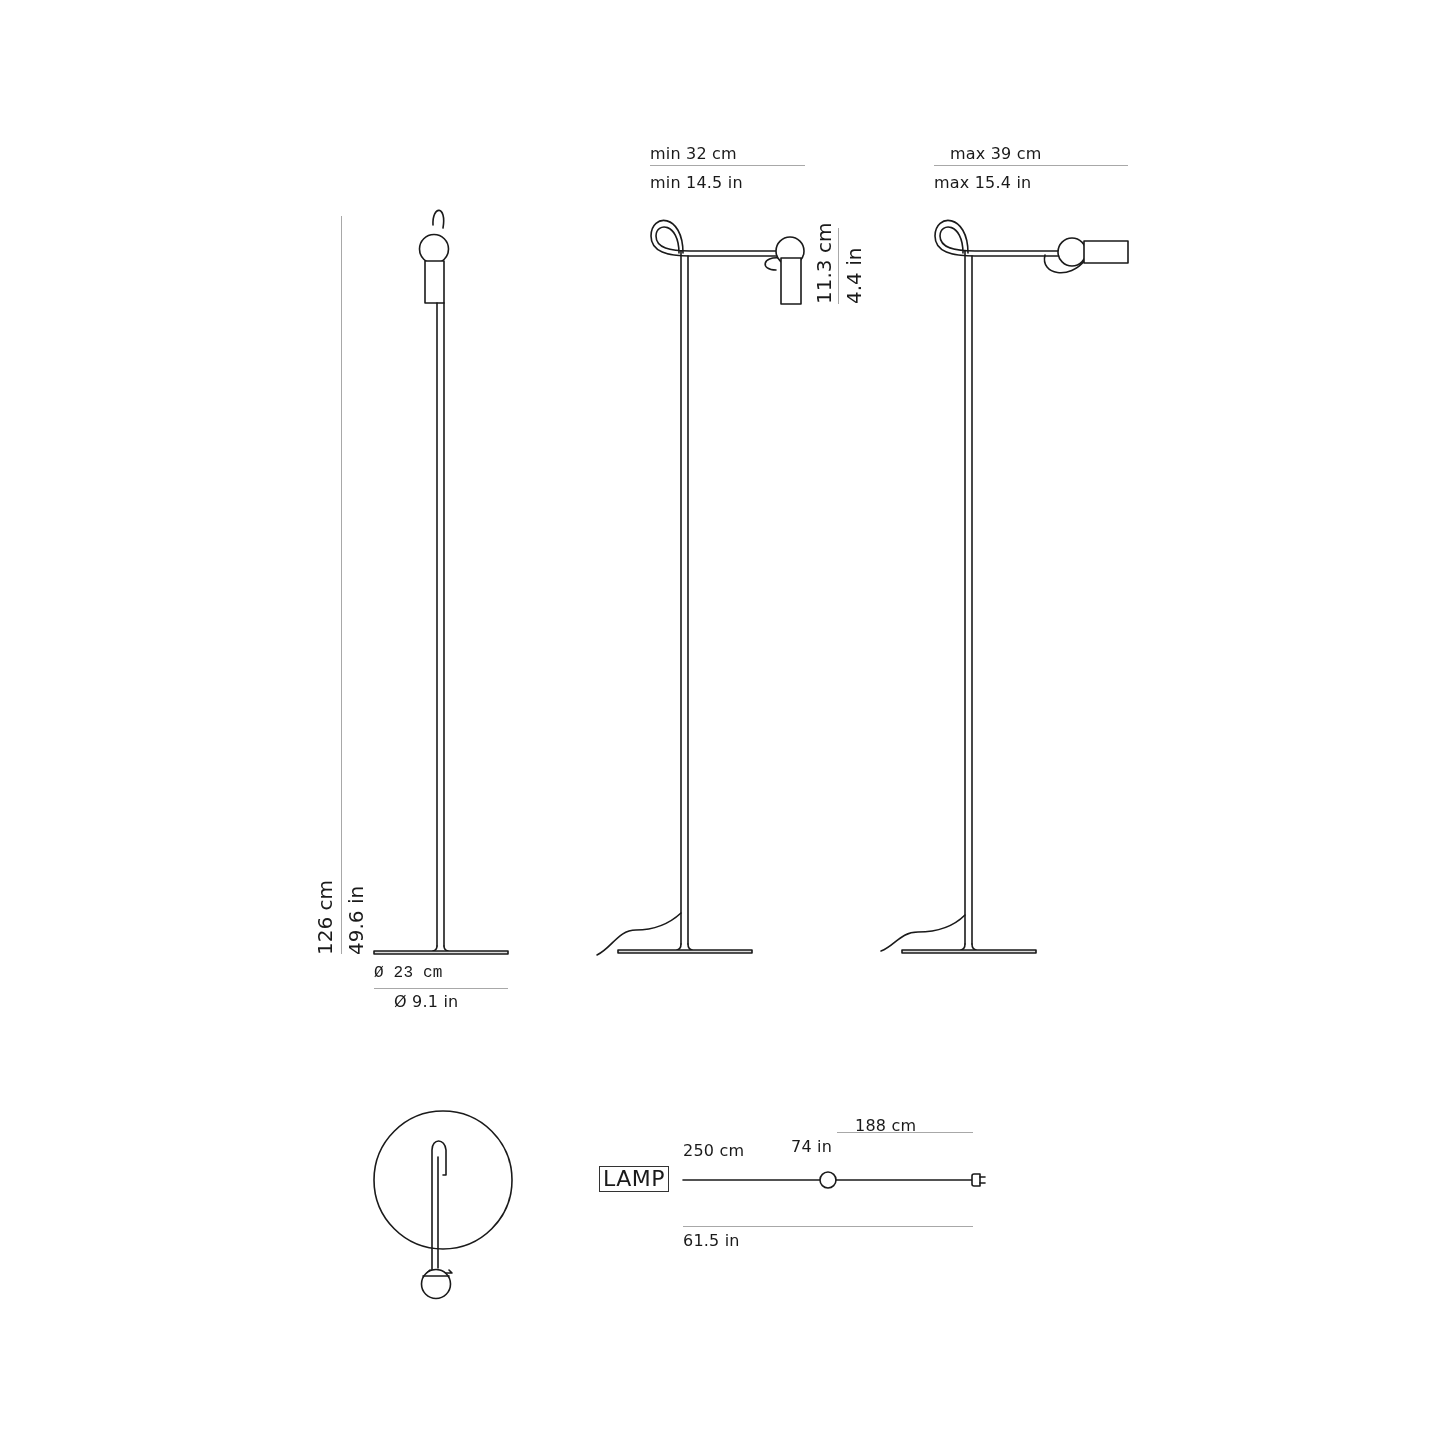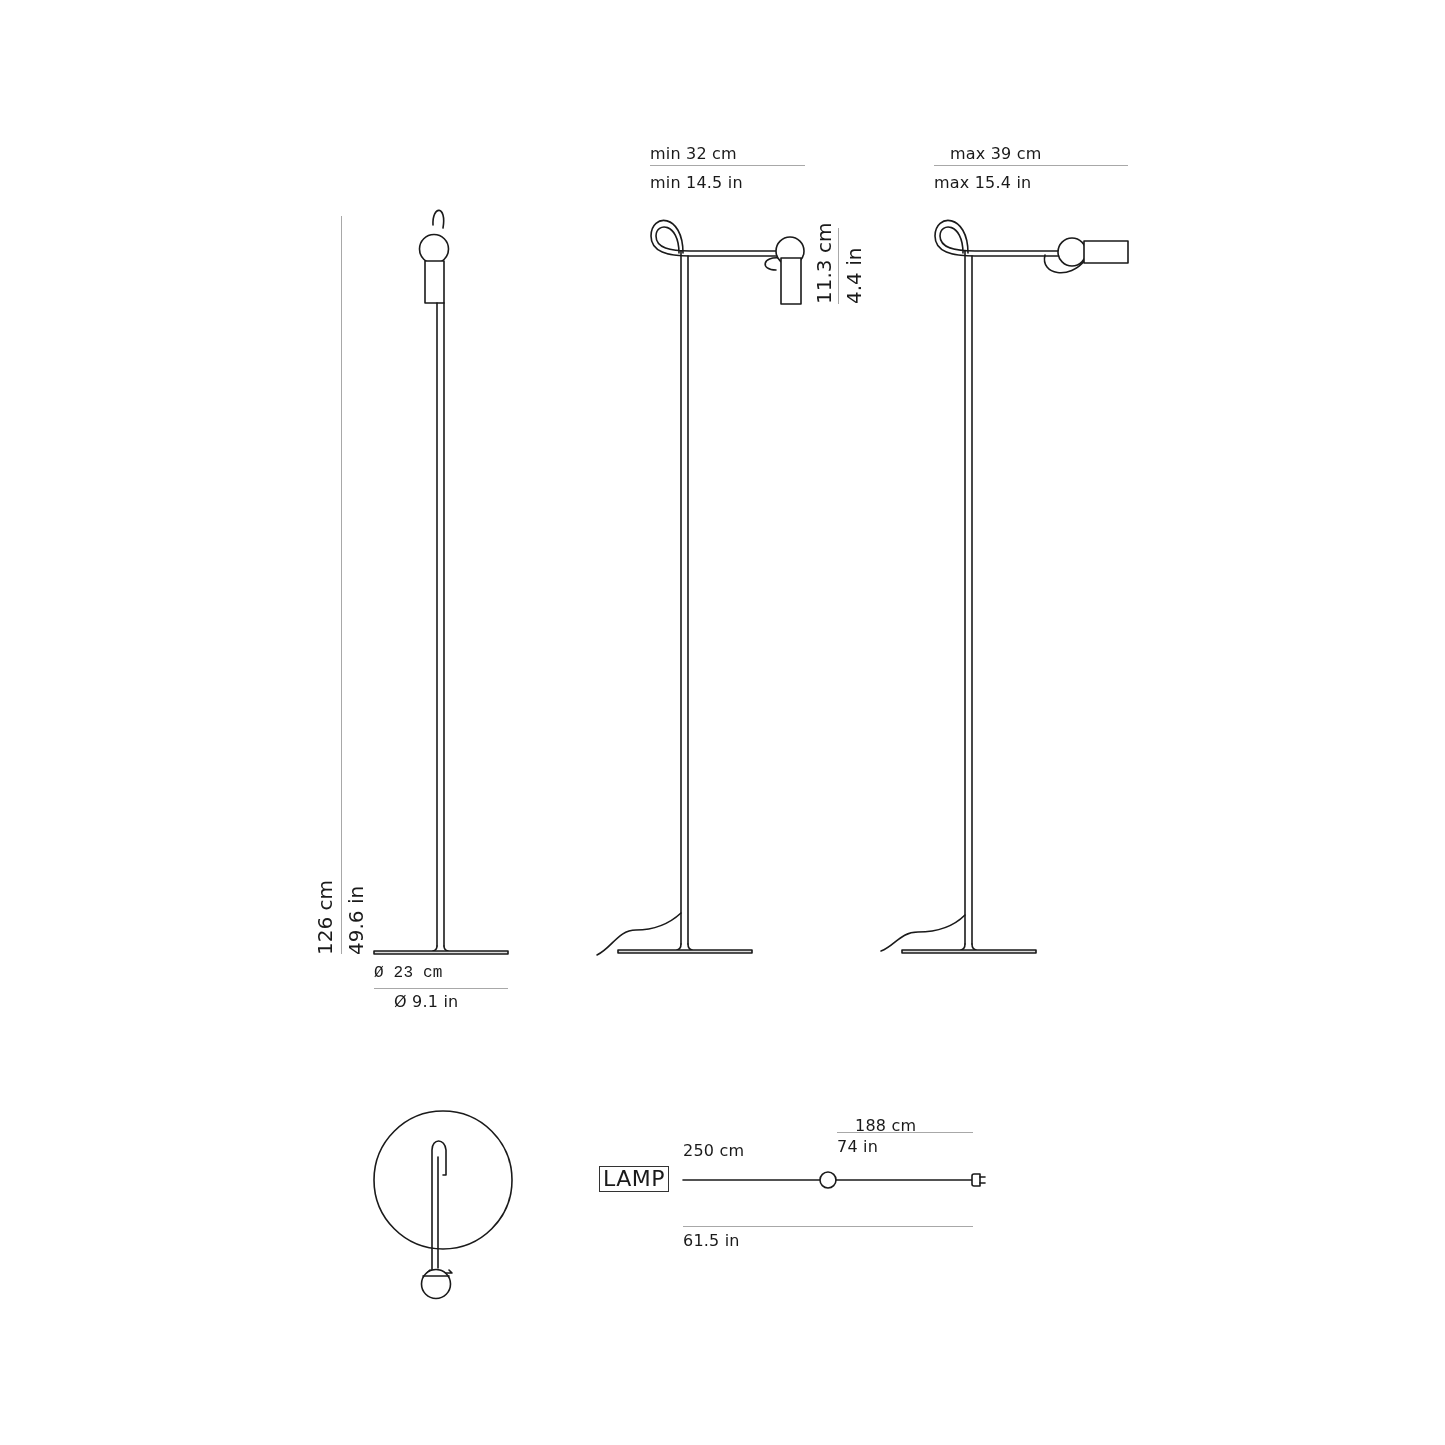--- a/index.html
+++ b/index.html
@@ -115,19 +115,19 @@
 <div class="vrule" style="left:838px; top:228px; height:76px;"></div>
 <div class="vlbl" style="left:812px; top:304px;">11.3 cm</div>
 <div class="vlbl" style="left:842px; top:304px;">4.4 in</div>
 
 <div class="lbl" style="left:934px; top:142px;margin-left:16px;">max 39 cm</div>
 <div class="rule" style="left:934px; top:165px; width:194px;"></div>
 <div class="lbl" style="left:934px; top:171px;">max 15.4 in</div>
 
 <div class="lbl" style="left:855px; top:1106px;margin-top:8px;">188 cm</div>
 <div class="rule" style="left:837px; top:1132px; width:136px;"></div>
-<div class="lbl" style="left:837px; top:1135px;">74 in</div>
+<div class="lbl" style="left:791px; top:1135px;">74 in</div>
 
 <div class="lamp-box" style="left:599px; top:1166px;">LAMP</div>
 
 <div class="lbl" style="left:683px; top:1139px;">250 cm</div>
 <div class="rule" style="left:683px; top:1226px; width:290px;"></div>
 <div class="lbl" style="left:683px; top:1229px;">61.5 in</div>
 
 </body></html>

